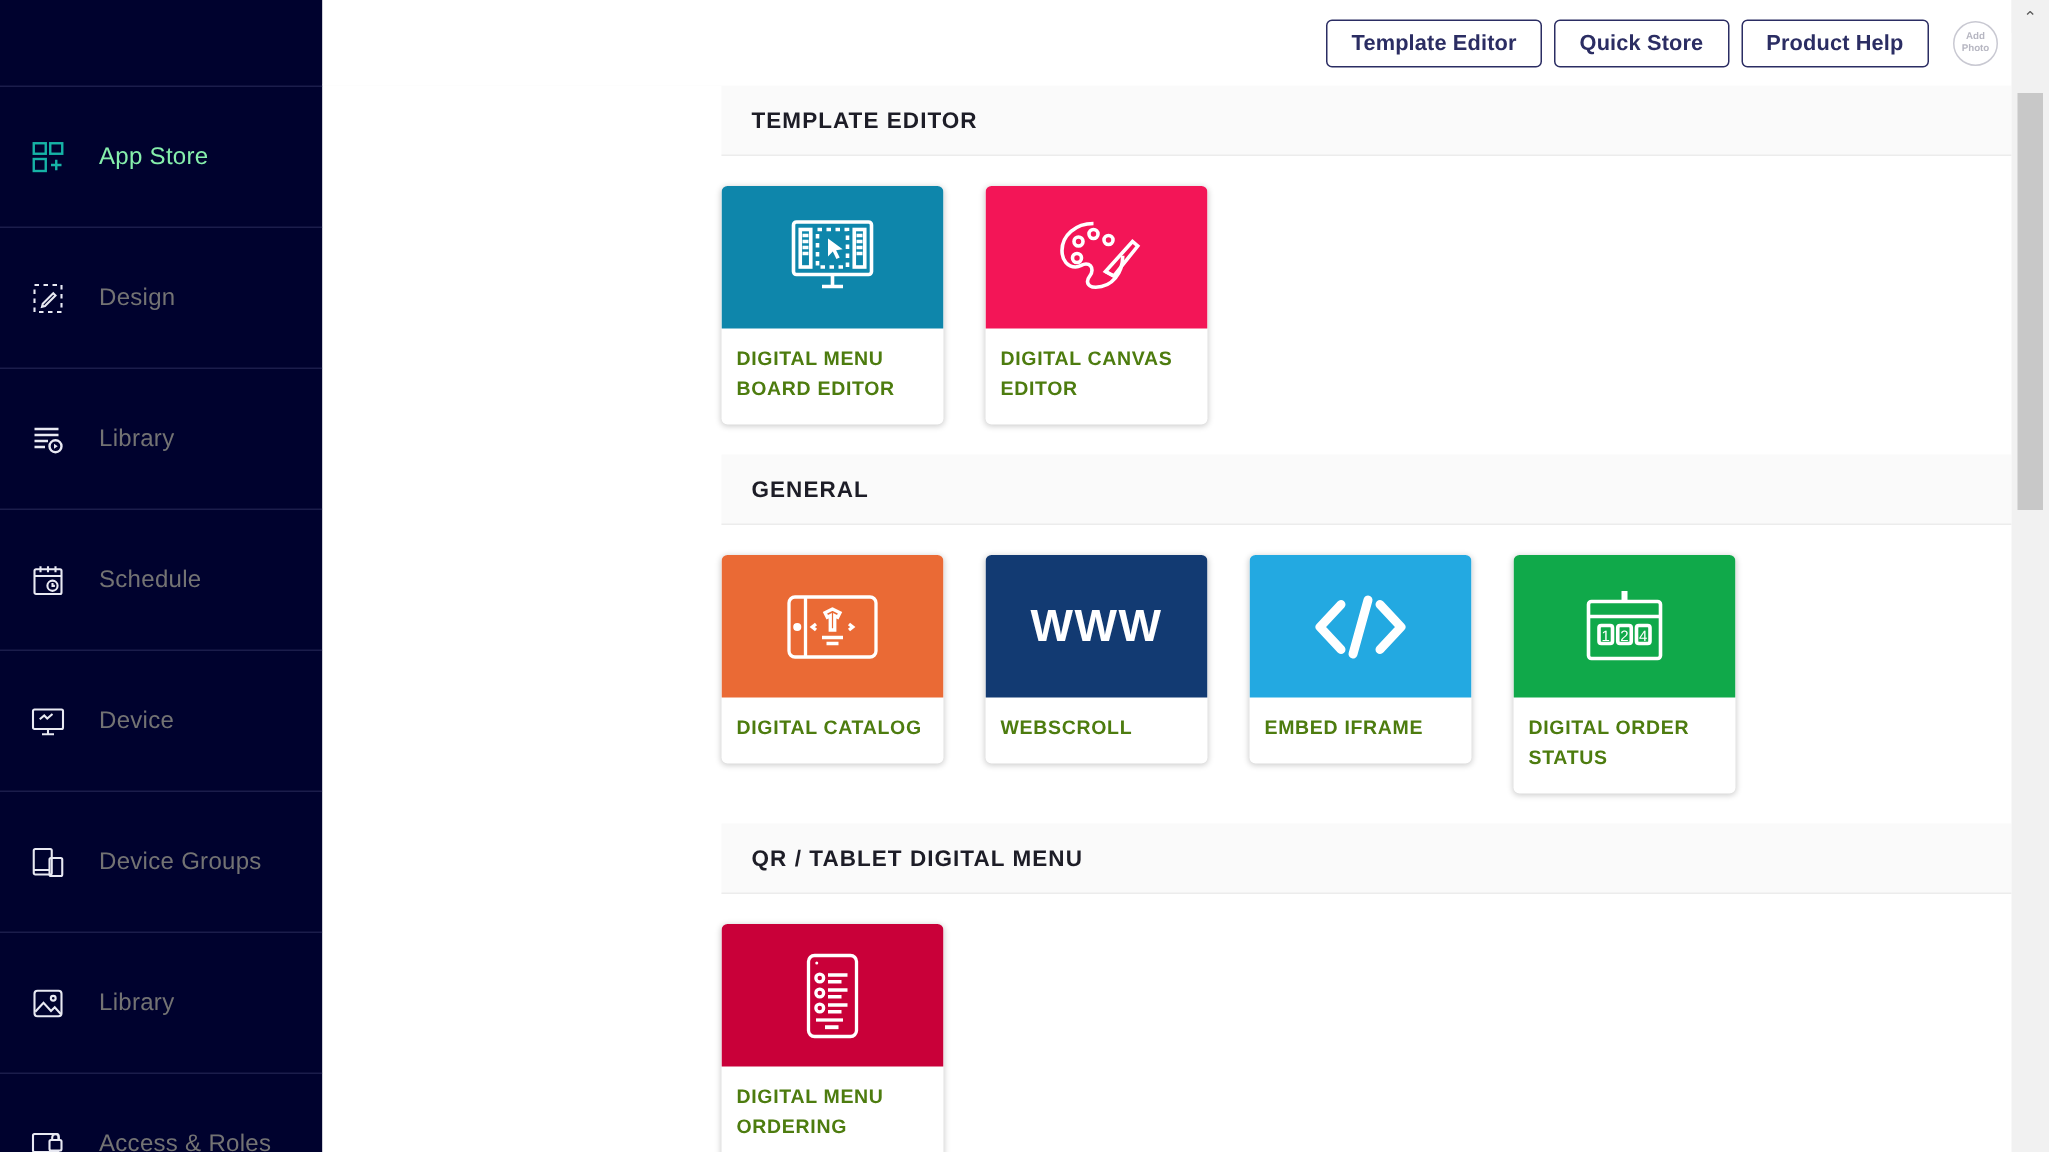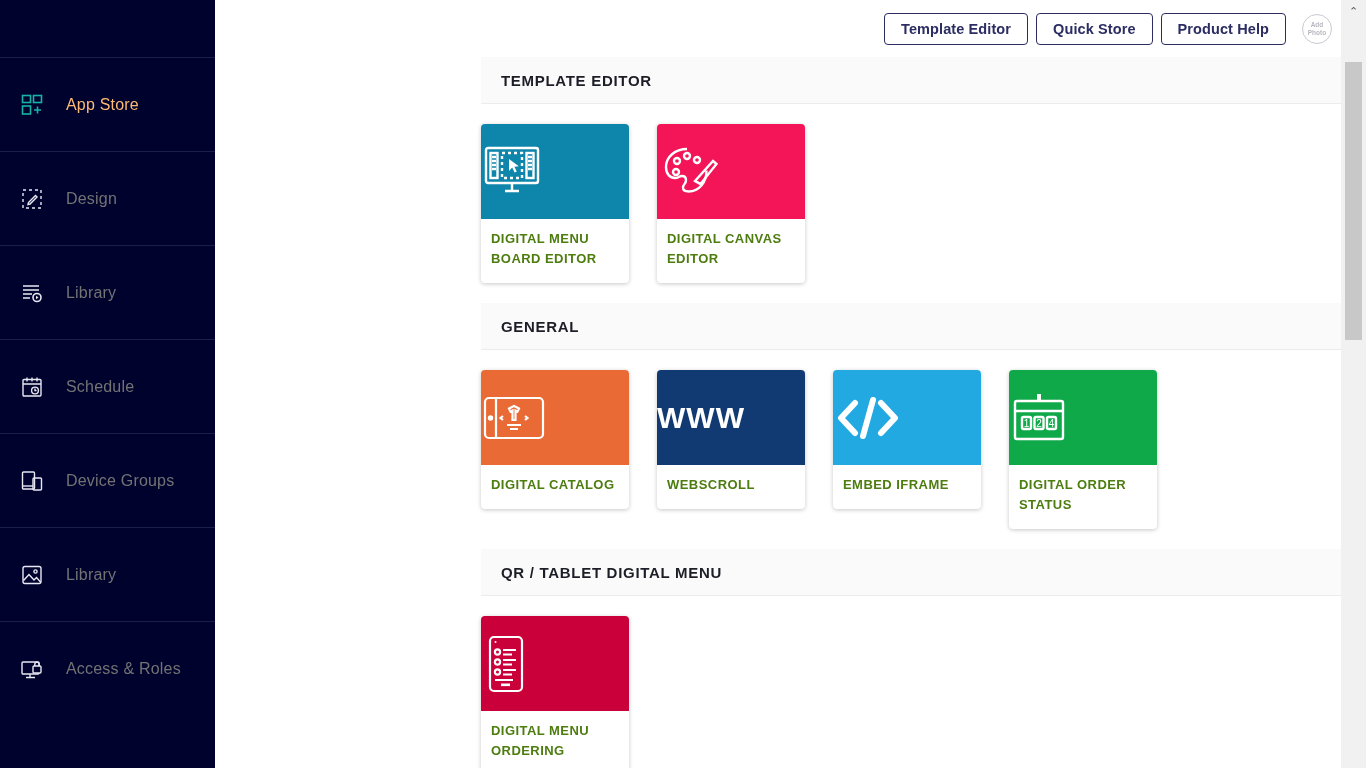--- a/index.html
+++ b/index.html
@@ -42,21 +42,21 @@
     justify-content: center;
     color: #e8e9f2;
   }
   .nav-icon svg { display: block; }
   .nav-label {
     font-size: 16px;
     color: #737373;
     letter-spacing: .2px;
     padding-left: 12px;
   }
-  .nav-item.active .nav-label { color: #fdba74; }
+  .nav-item.active .nav-label { color: #86efac; }
   .nav-item.active .nav-icon { color: #16b3a6; }
 
   
   .main {
     flex: 1 1 auto;
     position: relative;
     height: 768px;
     background: #ffffff;
     overflow: hidden;
   }
@@ -140,20 +140,21 @@
     border-radius: 4px;
     box-shadow: 0 1px 4px rgba(0,0,0,.22);
     overflow: hidden;
     cursor: pointer;
     flex: 0 0 148px;
   }
   .tile-art {
     height: 95px;
     display: flex;
     align-items: center;
+    justify-content: center;
   }
   .tile-art svg { display: block; }
   .tile-label {
     padding: 10px 10px 14px 10px;
     font-size: 13px;
     font-weight: bold;
     line-height: 20px;
     letter-spacing: .45px;
     color: #4d7c0f;
     text-transform: uppercase;
@@ -245,20 +246,29 @@
         <svg width="24" height="24" viewBox="0 0 24 24" fill="none" stroke="currentColor" stroke-width="1.4">
           <rect x="3" y="4.5" width="18" height="16.5" rx="1"></rect>
           <path d="M3 9h18M7 2.5v4M12 2.5v4M17 2.5v4"></path>
           <circle cx="15" cy="15.5" r="3.4"></circle>
             <path d="M15 13.6v2h1.6"></path>
         </svg>
       </span>
       <span class="nav-label">Schedule</span>
     </div>
 
+    <div class="nav-item">
+      <span class="nav-icon">
+        <svg width="24" height="24" viewBox="0 0 24 24" fill="none" stroke="currentColor" stroke-width="1.4">
+          <rect x="2" y="4" width="20" height="13" rx="1"></rect>
+          <path d="M8 20.5h8M12 17v3.5M6.5 10.5l3-2.5 2 2 3.5-3"></path>
+        </svg>
+      </span>
+      <span class="nav-label">Device</span>
+    </div>
 
     <div class="nav-item">
       <span class="nav-icon">
         <svg width="24" height="24" viewBox="0 0 24 24" fill="none" stroke="currentColor" stroke-width="1.4">
           <rect x="2.5" y="3" width="12" height="17" rx="1"></rect>
           <rect x="13" y="9" width="8.5" height="12" rx="1"></rect>
           <path d="M2.5 17h10.5"></path>
         </svg>
       </span>
       <span class="nav-label">Device Groups</span>

